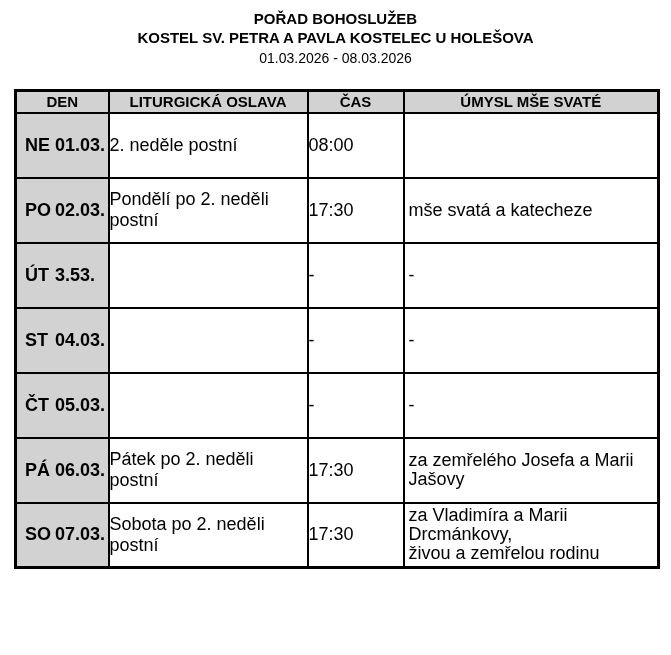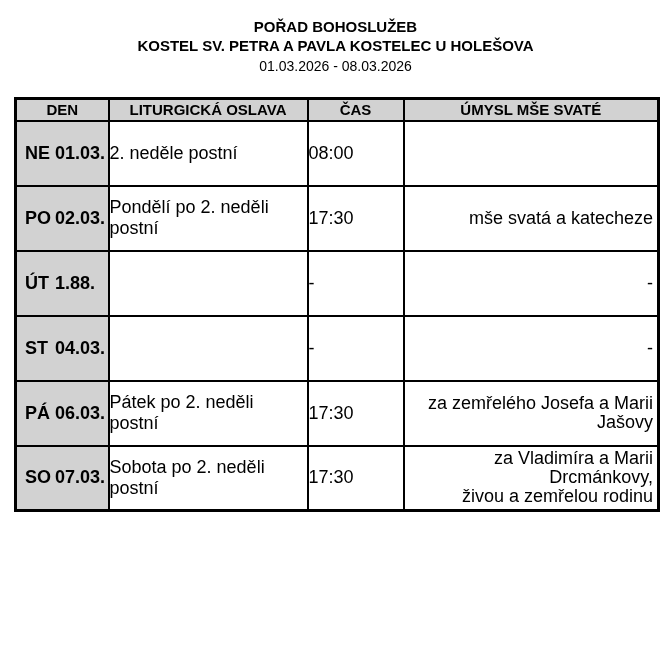--- a/index.html
+++ b/index.html
@@ -15,21 +15,21 @@
     color: #000000;
   }
   .page {
     width: 671px;
     height: 655px;
     background: #ffffff;
     overflow: hidden;
   }
   .title-block {
     text-align: center;
-    padding-top: 17px;
+    padding-top: 9px;
   }
   .title-main, .title-sub {
     font-size: 15px;
     font-weight: bold;
     line-height: 19px;
   }
   .title-dates {
     font-size: 14px;
     font-weight: normal;
     line-height: 19px;
@@ -71,21 +71,21 @@
     text-align: left;
     padding-left: 8px;
   }
   .day-abbr {
     display: inline-block;
     width: 30px;
   }
   td.col-oslava, td.col-cas {
   }
   td.col-umysl {
-    text-align: right;
+    text-align: left;
     white-space: pre-line;
     line-height: 19px;
     padding: 0 4px;
   }
 </style>
 </head>
 <body>
 
 <div class="page">
 
@@ -124,36 +124,44 @@
       <td class="col-den">
         <span class="day-abbr">PO</span><span class="day-date">02.03.</span>
       </td>
       <td class="col-oslava">Pondělí po 2. neděli postní</td>
       <td class="col-cas">17:30</td>
       <td class="col-umysl">mše svatá a katecheze</td>
     </tr>
 
     <tr class="data-row">
       <td class="col-den">
-        <span class="day-abbr">ÚT</span><span class="day-date">1.88.</span>
+        <span class="day-abbr">ÚT</span><span class="day-date">3.53.</span>
       </td>
       <td class="col-oslava"></td>
       <td class="col-cas">-</td>
       <td class="col-umysl">-</td>
     </tr>
 
     <tr class="data-row">
       <td class="col-den">
         <span class="day-abbr">ST</span><span class="day-date">04.03.</span>
       </td>
       <td class="col-oslava"></td>
       <td class="col-cas">-</td>
       <td class="col-umysl">-</td>
     </tr>
 
+    <tr class="data-row">
+      <td class="col-den">
+        <span class="day-abbr">ČT</span><span class="day-date">05.03.</span>
+      </td>
+      <td class="col-oslava"></td>
+      <td class="col-cas">-</td>
+      <td class="col-umysl">-</td>
+    </tr>
 
     <tr class="data-row">
       <td class="col-den">
         <span class="day-abbr">PÁ</span><span class="day-date">06.03.</span>
       </td>
       <td class="col-oslava">Pátek po 2. neděli postní</td>
       <td class="col-cas">17:30</td>
       <td class="col-umysl">za zemřelého Josefa a Marii
 Jašovy</td>
     </tr>

